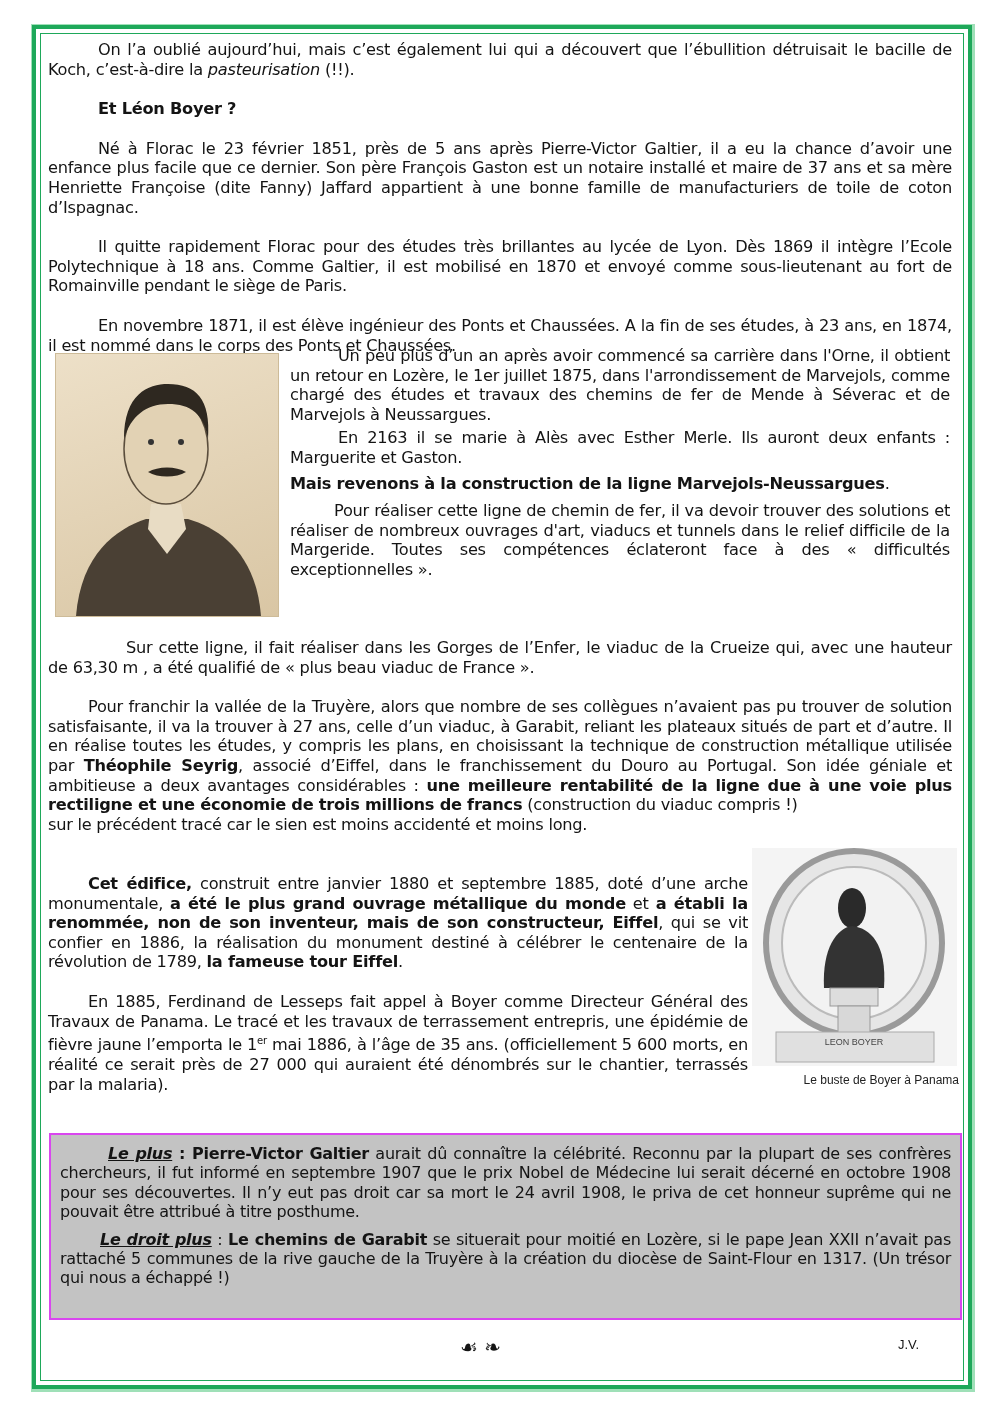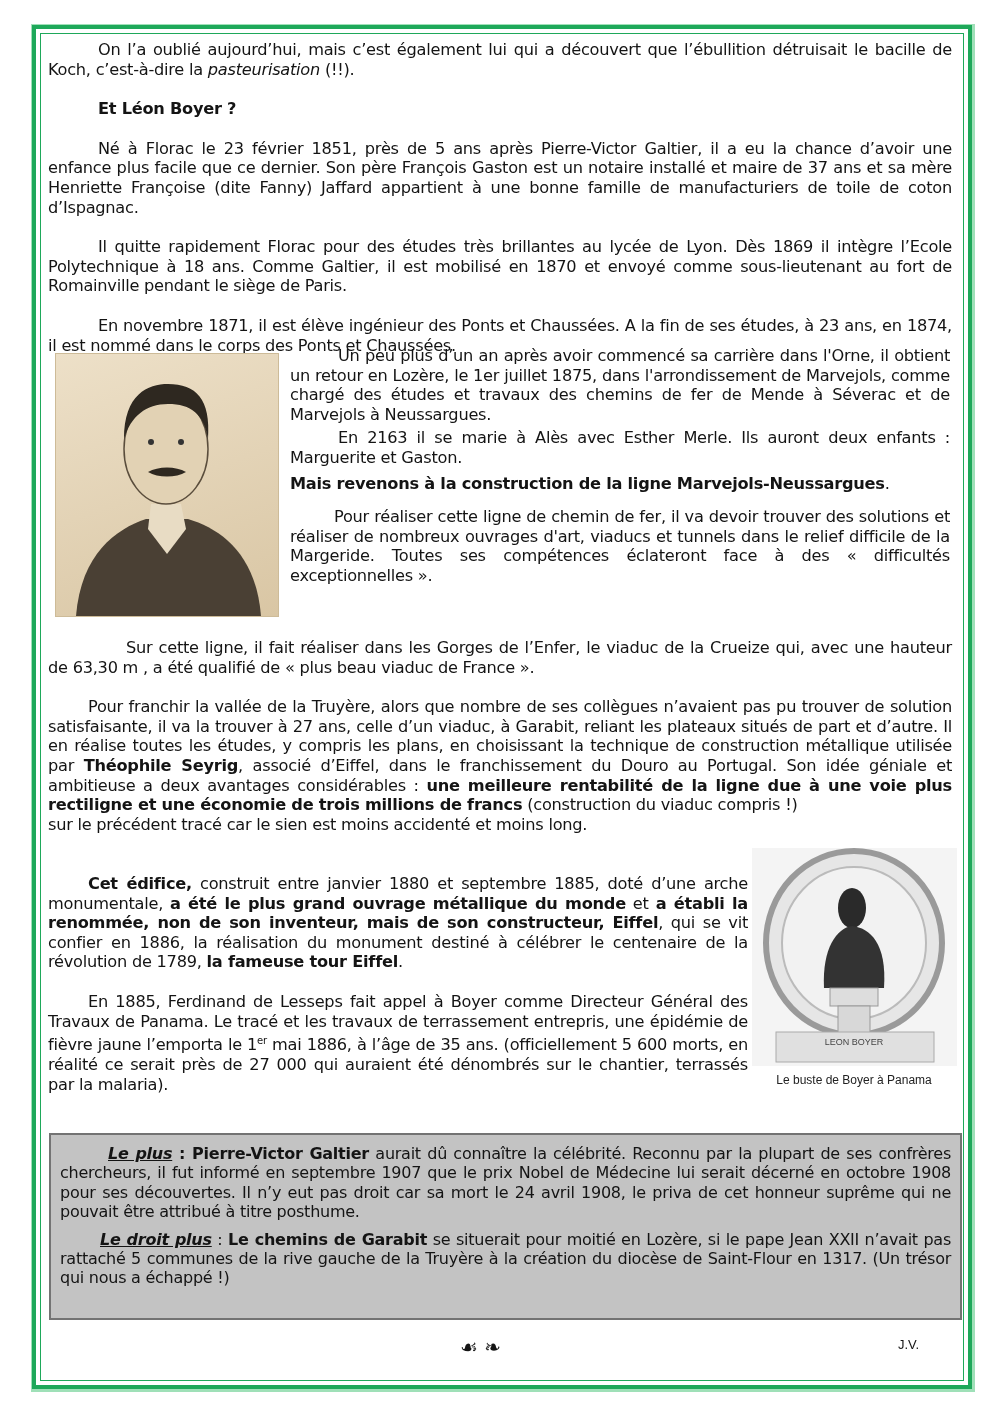--- a/index.html
+++ b/index.html
@@ -13,25 +13,25 @@
   p { margin:0; font-size:16.2px; line-height:19.6px; text-align:justify; letter-spacing:-0.25px; }
   .ind { text-indent:50px; }
   .gap { margin-top:20px; }
   b { font-weight:bold; }
   i { font-style:italic; }
   .portrait { position:absolute; left:55px; top:353px; width:222px; height:262px;
               background:linear-gradient(160deg,#ede0c8,#d9c6a4); border:1px solid #cdbb98; }
   .bust { position:absolute; left:752px; top:848px; width:205px; height:218px;
           background:#f4f4f4; }
   .caption { position:absolute; left:749px; top:1073px; width:210px; font-size:12px;
-             font-family:"Liberation Sans", sans-serif; color:#222; text-align:center; letter-spacing:0; }
+             font-family:"Liberation Sans", sans-serif; color:#222; text-align:right; letter-spacing:0; }
   .right-col { position:absolute; left:290px; width:660px; }
   .left-col  { position:absolute; left:48px; width:700px; }
   .box { position:absolute; left:49px; top:1133px; width:913px; height:187px;
-         background:#c3c3c3; border:2px solid #737373; box-sizing:border-box; padding:9px 9px 0 9px; }
+         background:#c3c3c3; border:2px solid #d946ef; box-sizing:border-box; padding:9px 9px 0 9px; }
   .box p { font-size:16px; line-height:19.4px; }
   .u { text-decoration:underline; font-style:italic; font-weight:bold; }
   .orn { position:absolute; left:460px; top:1335px; font-size:20px; font-family:"DejaVu Serif", serif; }
   .sig { position:absolute; left:898px; top:1337px; font-size:13px; font-family:"Liberation Sans", sans-serif; }
 </style>
 </head>
 <body>
 
 <div class="frame-outer"></div>
 <div class="frame-inner"></div>
@@ -53,21 +53,21 @@
     <path d="M92 118 C102 112 120 112 130 118 C120 124 102 124 92 118 Z" fill="#2e2820"></path>
     <circle cx="95" cy="88" r="3" fill="#333"></circle>
       <circle cx="125" cy="88" r="3" fill="#333"></circle>
   </svg>
 </div>
 
 <div class="right-col" style="top:346px;">
   <p class="ind" style="text-indent:48px">Un peu plus d’un an après avoir commencé sa carrière dans l'Orne, il obtient un retour en Lozère, le 1er juillet 1875, dans l'arrondissement de Marvejols, comme chargé des études et travaux des chemins de fer de Mende à Séverac et de Marvejols à Neussargues.</p>
   <p class="ind" style="text-indent:48px;margin-top:4px">En 2163 il se marie à Alès avec Esther Merle. Ils auront deux enfants : Marguerite et Gaston.</p>
   <p style="margin-top:6px"><b>Mais revenons à la construction de la ligne Marvejols-Neussargues</b><span>.</span></p>
-  <p class="ind" style="text-indent:44px;margin-top:14px">Pour réaliser cette ligne de chemin de fer, il va devoir trouver des solutions et réaliser de nombreux ouvrages d'art, viaducs et tunnels dans le relief difficile de la Margeride. Toutes ses compétences éclateront face à des « difficultés exceptionnelles ».</p>
+  <p class="ind" style="text-indent:44px;margin-top:8px">Pour réaliser cette ligne de chemin de fer, il va devoir trouver des solutions et réaliser de nombreux ouvrages d'art, viaducs et tunnels dans le relief difficile de la Margeride. Toutes ses compétences éclateront face à des « difficultés exceptionnelles ».</p>
 </div>
 
 <div class="content" style="top:638px;">
   <p class="ind" style="text-indent:78px">Sur cette ligne, il fait réaliser dans les Gorges de l’Enfer, le viaduc de la Crueize  qui, avec une hauteur de 63,30 m , a été qualifié de « plus beau viaduc de France ».</p>
   <p class="ind gap" style="text-indent:40px"><span>Pour franchir la vallée de la Truyère, alors que nombre de ses collègues n’avaient pas pu trouver de solution satisfaisante, il va la trouver à 27 ans, celle d’un viaduc, à Garabit, reliant les plateaux situés de part et d’autre. Il en réalise toutes les études, y compris les plans, en choisissant la technique de construction métallique utilisée par </span><b>Théophile Seyrig</b><span>, associé d’Eiffel, dans le franchissement du Douro au Portugal. Son idée géniale et ambitieuse a deux avantages considérables : </span><b>une meilleure rentabilité de la ligne due à une voie plus rectiligne et une économie de trois millions de francs</b><span> (construction du viaduc compris !)</span></p>
   <p style="width:700px">sur le précédent tracé car le sien est moins accidenté et moins long.</p>
 </div>
 
 <div class="left-col" style="top:874px;">
   <p class="ind" style="text-indent:40px"><b>Cet édifice,</b><span> construit entre janvier 1880 et septembre 1885, doté d’une arche monumentale, </span><b>a été le plus grand ouvrage métallique du monde</b><span> et </span><b>a établi la renommée, non de son inventeur, mais de son constructeur, Eiffel</b><span>, qui se vit confier en 1886, la réalisation du monument destiné à célébrer le centenaire de la révolution de 1789, </span><b>la fameuse tour Eiffel</b><span>.</span></p>

